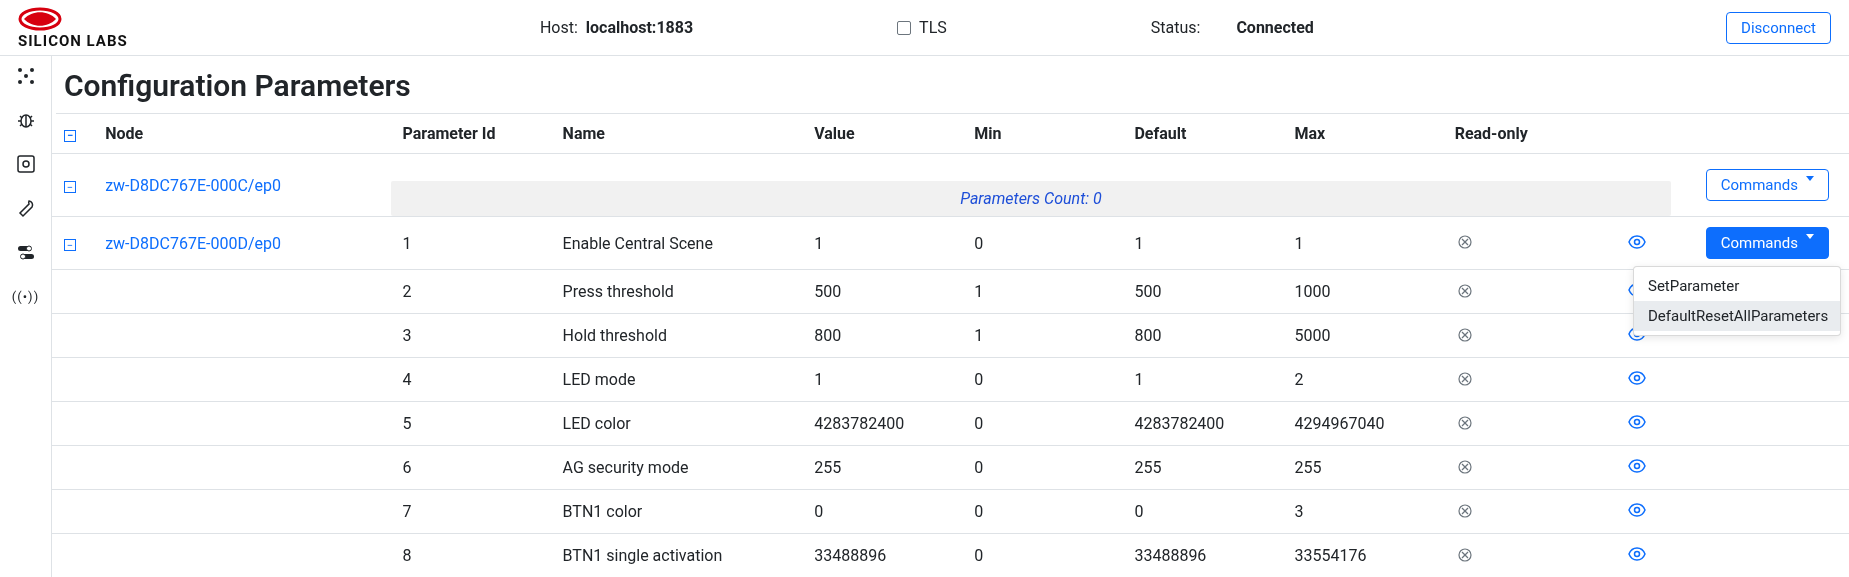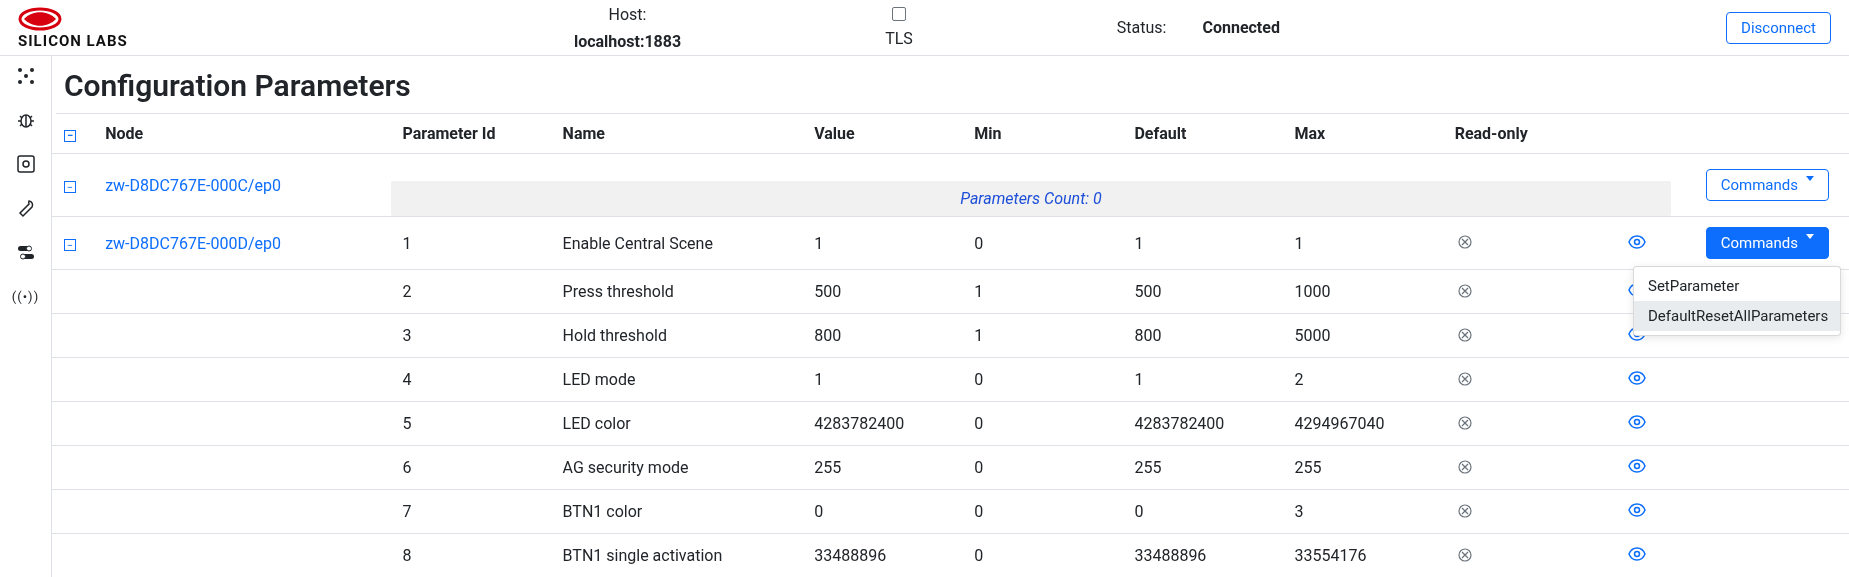--- a/index.html
+++ b/index.html
@@ -25,21 +25,21 @@
     align-items: flex-start;
     line-height: 1;
   }
   .logo-sub { font-size: 15px; font-weight: 700; color: #111; letter-spacing: 1px; margin-top:2px;}
   .host-block, .tls-block, .status-block {
     display: flex;
     align-items: center;
     gap: 8px;
   }
   .host-block { margin-left: 320px; }
-  .tls-block { margin-left: 160px; flex-direction: column; }
+  .tls-block { margin-left: 160px; }
   .status-block { margin-left: 160px; }
   .host-value, .status-value { font-weight: 700; }
   .tls-check {
     width: 14px; height: 14px; border: 1px solid #6c757d; border-radius: 2px; display: inline-block;
   }
   .btn {
     display: inline-flex;
     align-items: flex-start;
     gap: 6px;
     padding: 6px 14px;
@@ -154,21 +154,21 @@
 
 <div class="top-bar">
   <div class="logo-wrap">
     <svg width="60" height="26" viewBox="0 0 60 26">
       <ellipse cx="22" cy="13" rx="20" ry="10" fill="none" stroke="#d7000f" stroke-width="3"></ellipse>
       <path d="M6 13 C 14 4, 30 4, 38 13 C 30 22, 14 22, 6 13 Z" fill="#d7000f"></path>
     </svg>
     <span class="logo-sub">SILICON LABS</span>
   </div>
 
-  <div class="host-block" style="margin-left:auto;flex-direction:column;">
+  <div class="host-block" style="margin-left:auto;">
     <span>Host:</span>
     <span class="host-value">localhost:1883</span>
   </div>
 
   <div class="tls-block" style="margin-left:180px;">
     <span class="tls-check"></span>
     <span>TLS</span>
   </div>
 
   <div class="status-block" style="margin-left:180px;gap:36px;">

